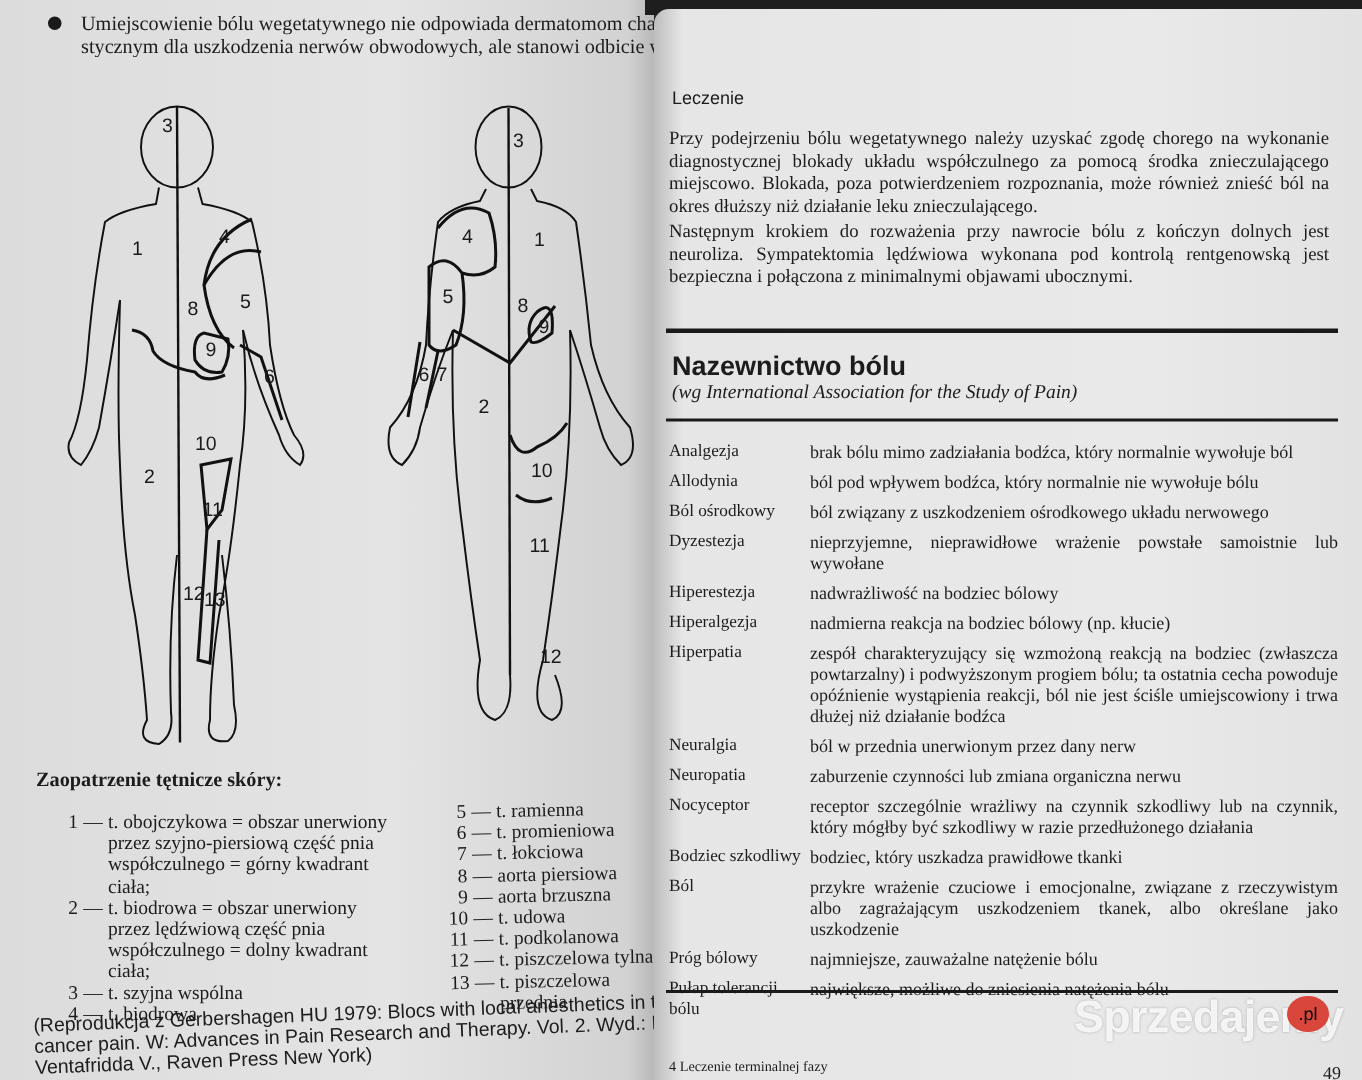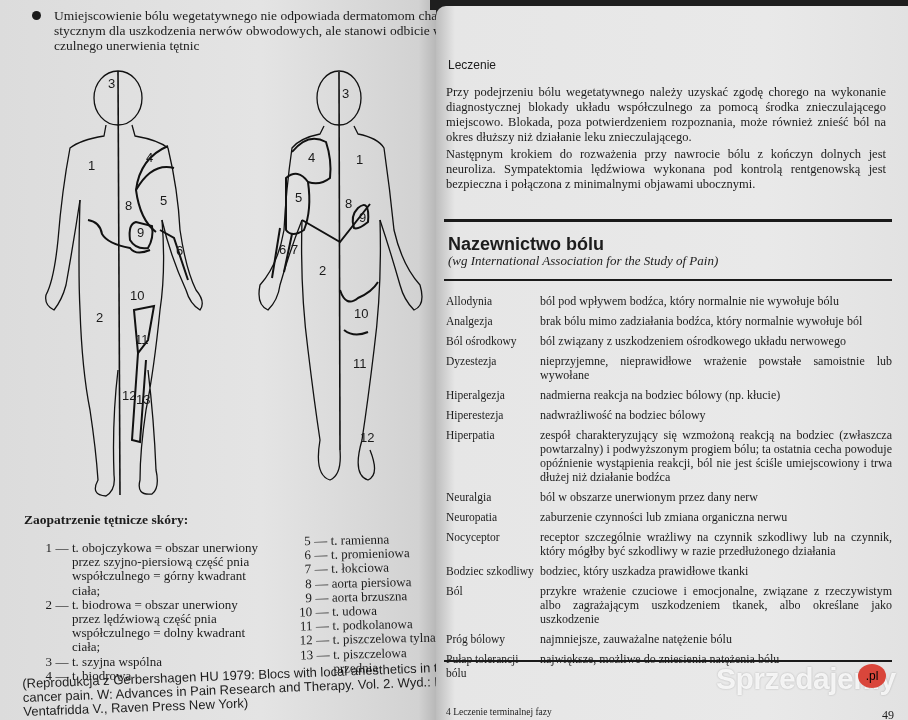--- a/index.html
+++ b/index.html
@@ -59,21 +59,20 @@
 </style>
 </head>
 <body>
 
 <div class="page page-left">
 
   <div class="intro">
     <span class="bullet"></span>
     <p>Umiejscowienie bólu wegetatywnego nie odpowiada dermatomom charakterystycznym</p>
     <p>stycznym dla uszkodzenia nerwów obwodowych, ale stanowi odbicie współ-</p>
-    <p>czulnego unerwienia tętnic</p>
   </div>
 
   <div class="figure fig-front">
     <svg viewBox="0 0 200 430" fill="none" stroke="#111" stroke-width="1.3">
       <ellipse cx="78" cy="28" rx="24" ry="27"></ellipse>
       <line x1="78" y1="1" x2="80" y2="425" stroke-width="1.6"></line>
       <path d="M66 55 L64 66 Q40 70 30 78 Q22 120 18 170 Q14 210 6 225 Q4 235 14 240 Q22 230 26 215 Q34 170 40 130"></path>
       <path d="M92 55 L95 66 Q118 70 128 78 Q138 120 140 160 Q146 200 156 220 Q166 232 160 240 Q150 234 146 220 Q130 185 122 150"></path>
       <path d="M40 130 Q38 200 40 240 Q42 300 50 340 Q56 380 58 410 Q50 425 66 426 Q76 420 74 405 Q72 350 78 300"></path>
       <path d="M122 150 Q126 200 120 240 Q114 300 106 340 Q100 380 100 410 Q96 426 112 424 Q120 418 116 400 Q114 350 108 300"></path>
@@ -216,50 +215,50 @@
   <p class="para para-1">Przy podejrzeniu bólu wegetatywnego należy uzyskać zgodę chorego na wykonanie diagnostycznej blokady układu współczulnego za pomocą środka znieczulającego miejscowo. Blokada, poza potwierdzeniem rozpoznania, może również znieść ból na okres dłuższy niż działanie leku znieczulającego.</p>
   <p class="para para-2">Następnym krokiem do rozważenia przy nawrocie bólu z kończyn dolnych jest neuroliza. Sympatektomia lędźwiowa wykonana pod kontrolą rentgenowską jest bezpieczna i połączona z minimalnymi objawami ubocznymi.</p>
 
   <div class="rule rule-1"></div>
   <div class="section-title nomen-title">Nazewnictwo bólu</div>
   <div class="nomen-sub">(wg International Association for the Study of Pain)</div>
   <div class="rule rule-2"></div>
 
   <div class="term-table">
     <div class="term-row">
+      <span class="term-name">Analgezja</span>
+      <span class="term-def">brak bólu mimo zadziałania bodźca, który normalnie wywołuje ból</span>
+    </div>
+    <div class="term-row">
       <span class="term-name">Allodynia</span>
       <span class="term-def">ból pod wpływem bodźca, który normalnie nie wywołuje bólu</span>
     </div>
     <div class="term-row">
-      <span class="term-name">Analgezja</span>
-      <span class="term-def">brak bólu mimo zadziałania bodźca, który normalnie wywołuje ból</span>
-    </div>
-    <div class="term-row">
       <span class="term-name">Ból ośrodkowy</span>
       <span class="term-def">ból związany z uszkodzeniem ośrodkowego układu nerwowego</span>
     </div>
     <div class="term-row">
       <span class="term-name">Dyzestezja</span>
       <span class="term-def">nieprzyjemne, nieprawidłowe wrażenie powstałe samoistnie lub wywołane</span>
     </div>
     <div class="term-row">
+      <span class="term-name">Hiperestezja</span>
+      <span class="term-def">nadwrażliwość na bodziec bólowy</span>
+    </div>
+    <div class="term-row">
       <span class="term-name">Hiperalgezja</span>
       <span class="term-def">nadmierna reakcja na bodziec bólowy (np. kłucie)</span>
     </div>
     <div class="term-row">
-      <span class="term-name">Hiperestezja</span>
-      <span class="term-def">nadwrażliwość na bodziec bólowy</span>
-    </div>
-    <div class="term-row">
       <span class="term-name">Hiperpatia</span>
       <span class="term-def">zespół charakteryzujący się wzmożoną reakcją na bodziec (zwłaszcza powtarzalny) i podwyższonym progiem bólu; ta ostatnia cecha powoduje opóźnienie wystąpienia reakcji, ból nie jest ściśle umiejscowiony i trwa dłużej niż działanie bodźca</span>
     </div>
     <div class="term-row">
       <span class="term-name">Neuralgia</span>
-      <span class="term-def">ból w obszarze unerwionym przez dany nerw</span>
+      <span class="term-def">ból w przednia unerwionym przez dany nerw</span>
     </div>
     <div class="term-row">
       <span class="term-name">Neuropatia</span>
       <span class="term-def">zaburzenie czynności lub zmiana organiczna nerwu</span>
     </div>
     <div class="term-row">
       <span class="term-name">Nocyceptor</span>
       <span class="term-def">receptor szczególnie wrażliwy na czynnik szkodliwy lub na czynnik, który mógłby być szkodliwy w razie przedłużonego działania</span>
     </div>
     <div class="term-row">

